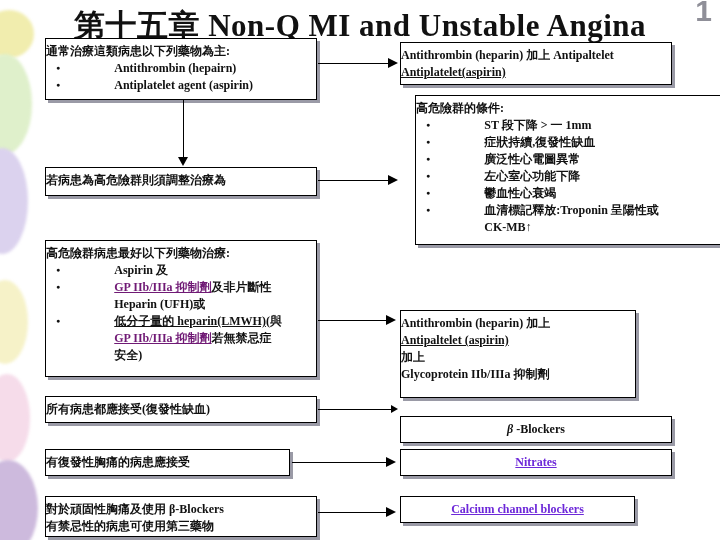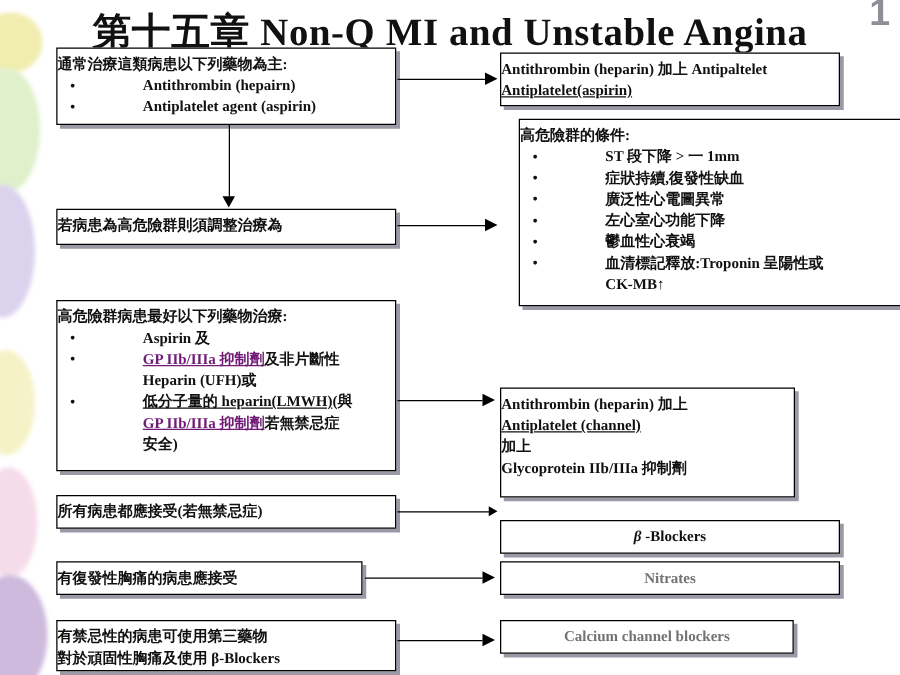--- a/index.html
+++ b/index.html
@@ -22,21 +22,21 @@
               font-family:"Liberation Sans",sans-serif; font-weight:bold; }
 
   .box { position:absolute; background:#fff; border:1px solid #000;
          box-shadow:3px 3px 0 #9a9aa6; padding:4px 0;
          font-size:12px; font-weight:bold; line-height:17px; }
   .bh { margin-bottom:0; }
   .bullet { display:flex; padding-left:10px; }
   .dot { font-size:7px; line-height:17px; margin-right:6px; flex:none; }
   .bt { flex:1;margin-left:48px; }
   .link { color:#701a75; text-decoration:underline; }
-  .navy { color:#737373; }
+  .navy { color:#6d28d9; text-decoration:underline; }
   .u { text-decoration:underline; }
   .center { text-align:center; }
   .nowrap { white-space:nowrap; }
   .beta { font-style:italic; }
 
   .hline { position:absolute; height:1px; background:#000; }
   .vline { position:absolute; width:1px; background:#000; }
   .tri-r { position:absolute; width:0; height:0;
            border-left:10px solid #000; border-top:5px solid transparent; border-bottom:5px solid transparent; }
   .tri-r-sm { position:absolute; width:0; height:0;
@@ -92,30 +92,30 @@
       <span class="dot">●</span>
       <div class="bt">
         <div><span class="u">低分子量的 heparin(LMWH)</span><span>(與</span></div>
         <div><span class="link">GP IIb/IIIa 抑制劑</span><span>若無禁忌症</span></div>
         <div>安全)</div>
       </div>
     </div>
   </div>
 
   <div class="box" style="left:45px; top:396px; width:272px; height:27px;">
-    <div>所有病患都應接受(若無禁忌症)</div>
+    <div>所有病患都應接受(復發性缺血)</div>
   </div>
 
   <div class="box" style="left:45px; top:449px; width:245px; height:27px;">
     <div>有復發性胸痛的病患應接受</div>
   </div>
 
   <div class="box" style="left:45px; top:496px; width:272px; height:41px;">
+    <div>對於頑固性胸痛及使用 β-Blockers</div>
     <div>有禁忌性的病患可使用第三藥物</div>
-    <div>對於頑固性胸痛及使用 β-Blockers</div>
   </div>
 
   <div class="box" style="left:400px; top:42px; width:272px; height:43px;">
     <div class="nowrap">Antithrombin (heparin) 加上 Antipaltelet</div>
     <div><span class="u">Antiplatelet(aspirin)</span></div>
   </div>
 
   <div class="box" style="left:415px; top:95px; width:324px; height:150px;">
     <div class="bh">高危險群的條件:</div>
     <div class="bullet">
@@ -142,21 +142,21 @@
       <span class="dot">●</span>
       <div class="bt">
         <div>血清標記釋放:Troponin 呈陽性或</div>
         <div>CK-MB↑</div>
       </div>
     </div>
   </div>
 
   <div class="box" style="left:400px; top:281px; width:236px; height:88px;margin-top:29px;">
     <div>Antithrombin (heparin) 加上</div>
-    <div><span class="u">Antiplatelet (channel)</span></div>
+    <div><span class="u">Antipaltelet (aspirin)</span></div>
     <div>加上</div>
     <div>Glycoprotein IIb/IIIa 抑制劑</div>
   </div>
 
   <div class="box center" style="left:400px; top:396px; width:272px; height:27px;margin-top:20px;">
     <span class="beta">β</span><span> -Blockers</span>
   </div>
 
   <div class="box center" style="left:400px; top:449px; width:272px; height:27px;">
     <span class="navy">Nitrates</span>

